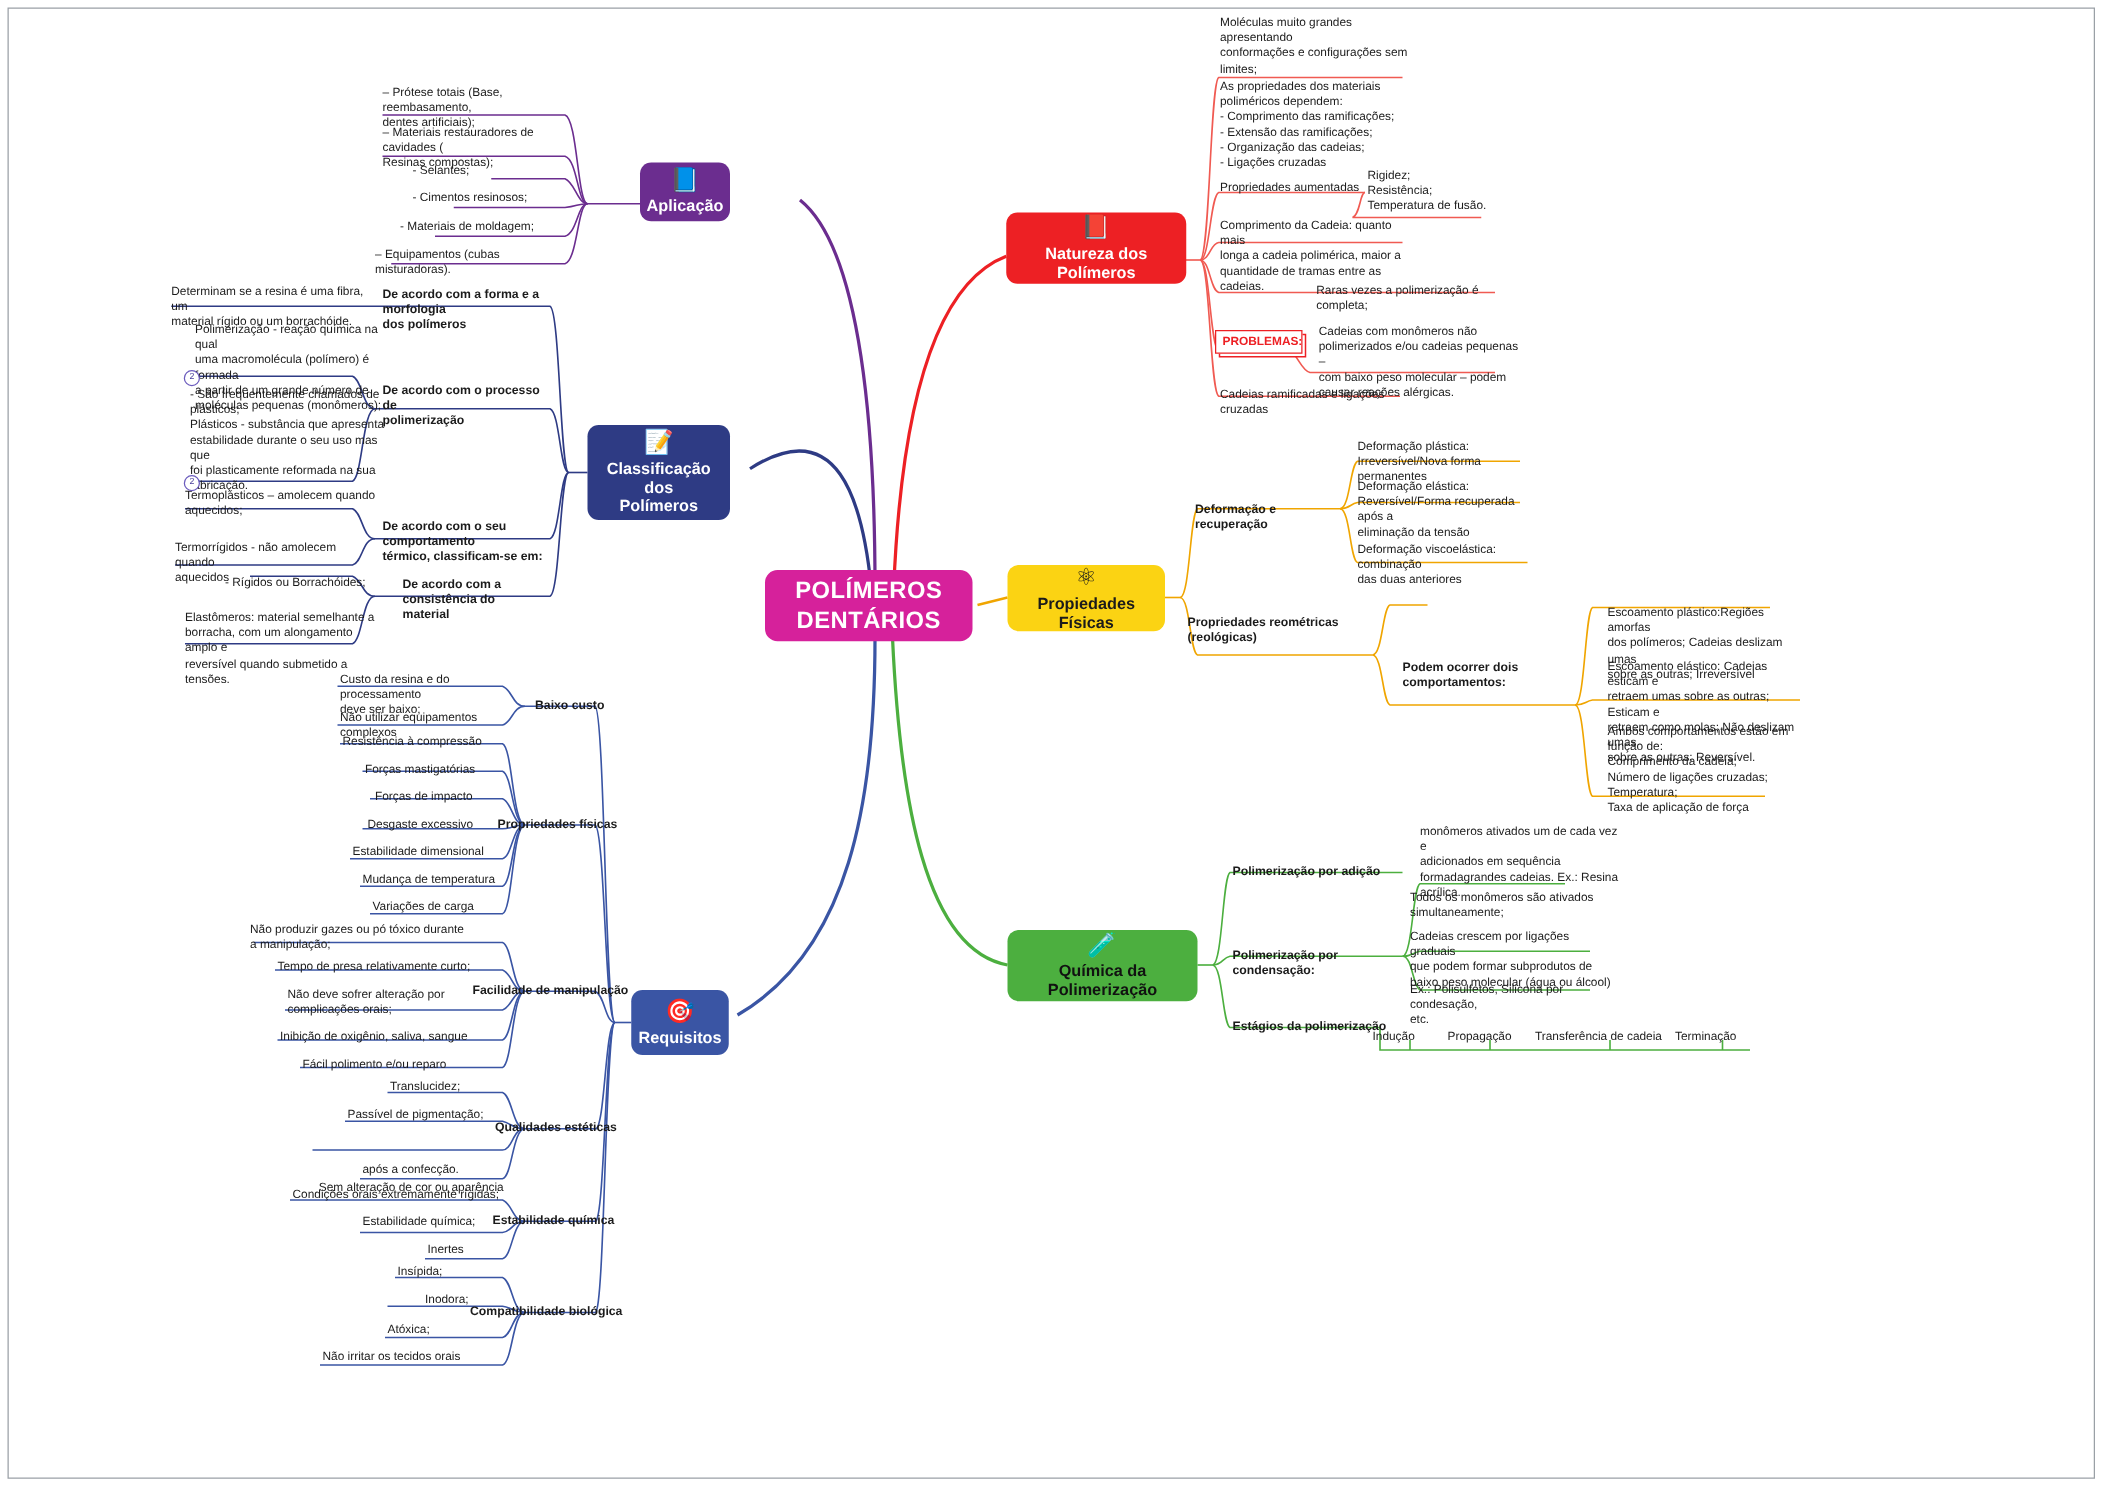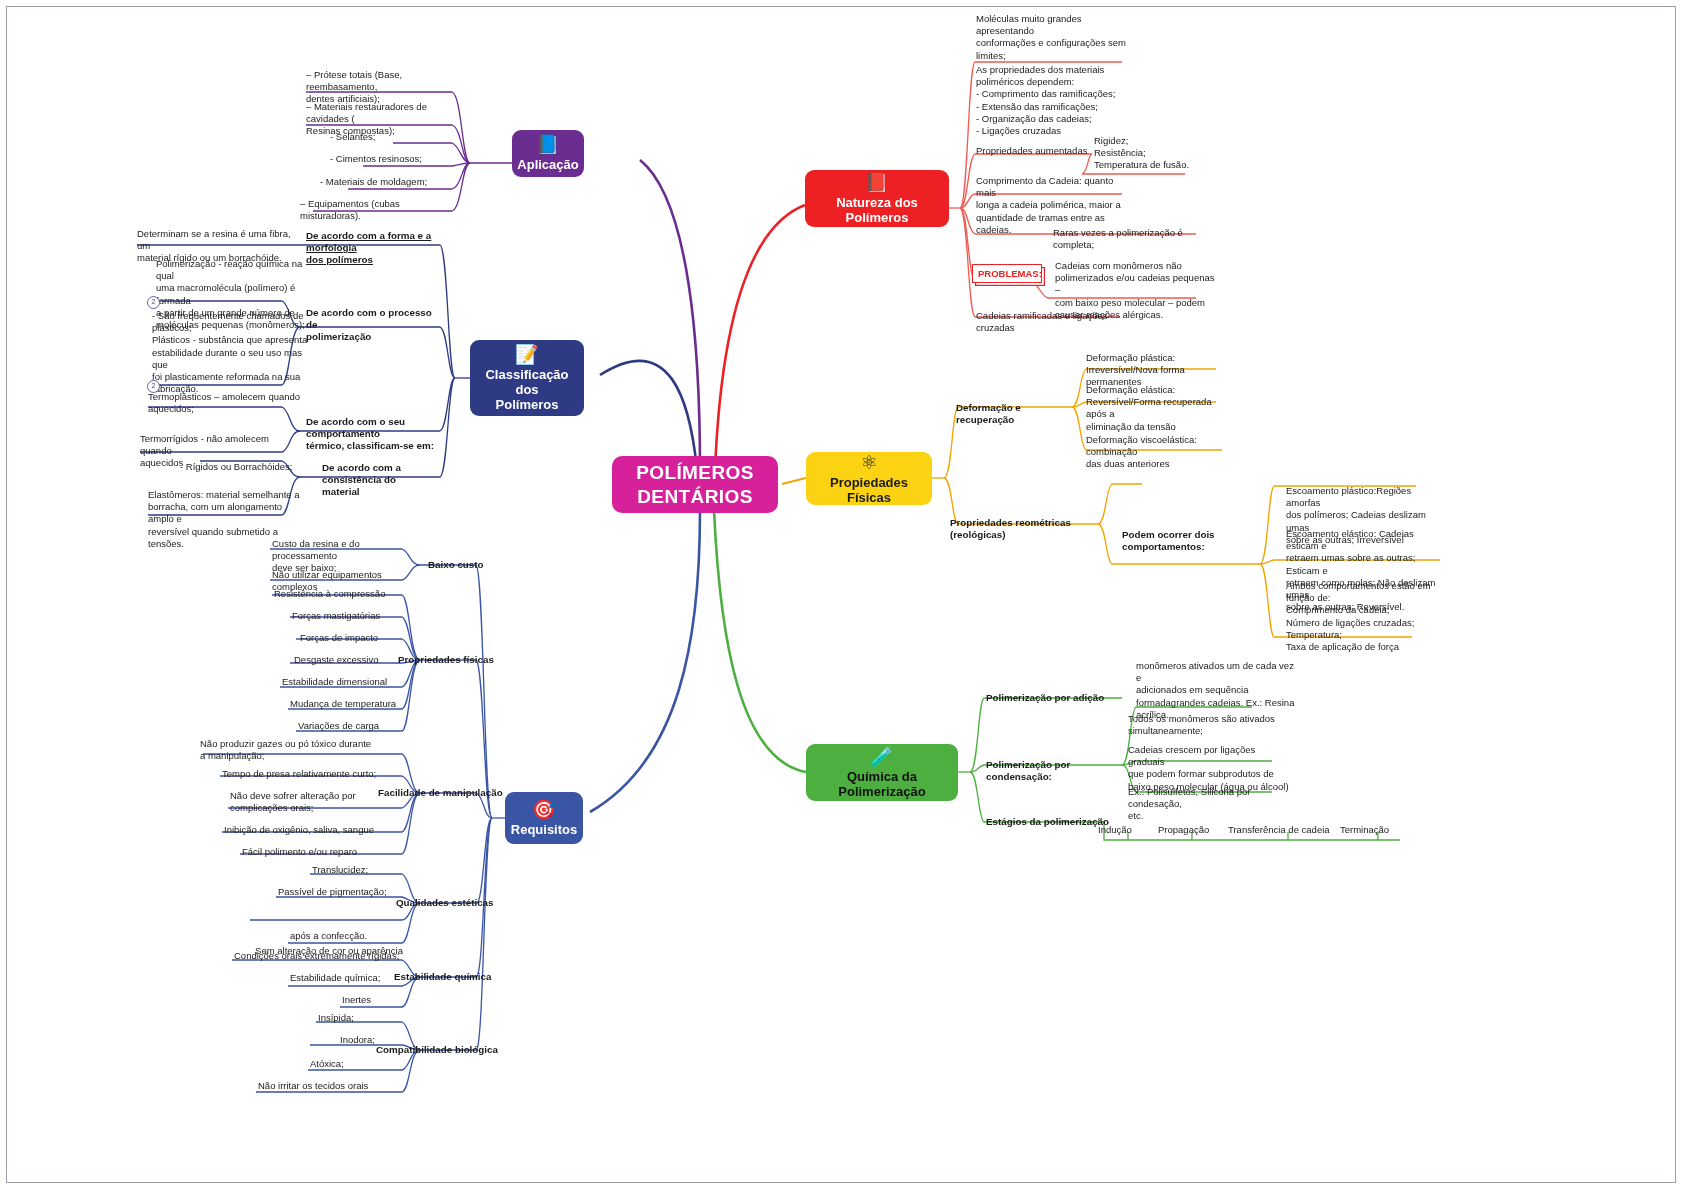--- a/index.html
+++ b/index.html
@@ -204,21 +204,21 @@
 
   <div class="leaf" style="left:306px;top:69px;width:150px;">– Prótese totais (Base, reembasamento,
 dentes artificiais);</div>
   <div class="leaf" style="left:306px;top:101px;width:152px;">– Materiais restauradores de cavidades (
 Resinas compostas);</div>
   <div class="leaf r" style="left:330px;top:131px;width:122px;">- Selantes;</div>
   <div class="leaf r" style="left:330px;top:153px;width:122px;">- Cimentos resinosos;</div>
   <div class="leaf r" style="left:320px;top:176px;width:132px;">- Materiais de moldagem;</div>
   <div class="leaf r" style="left:300px;top:198px;width:152px;">– Equipamentos (cubas misturadoras).</div>
 
-  <div class="leaf b" style="left:306px;top:230px;width:134px;text-decoration:underline;">De acordo com a forma e a morfologia
+  <div class="leaf b" style="left:306px;top:230px;width:134px;">De acordo com a forma e a morfologia
 dos polímeros</div>
   <div class="leaf b c" style="left:306px;top:307px;width:134px;">De acordo com o processo de
 polimerização</div>
   <div class="leaf b" style="left:306px;top:416px;width:140px;">De acordo com o seu comportamento
 térmico, classificam-se em:</div>
   <div class="leaf b" style="left:322px;top:462px;width:132px;">De acordo com a consistência do
 material</div>
 
   <div class="leaf" style="left:137px;top:228px;width:160px;">Determinam se a resina é uma fibra, um
 material rígido ou um borrachóide.</div>
@@ -303,21 +303,21 @@
 cadeias.</div>
   <div class="leaf" style="left:1053px;top:227px;width:160px;">Raras vezes a polimerização é completa;</div>
   <div class="boxnode" style="left:972px;top:264px;width:58px;">PROBLEMAS:</div>
   <div class="leaf" style="left:1055px;top:260px;width:160px;">Cadeias com monômeros não
 polimerizados e/ou cadeias pequenas –
 com baixo peso molecular – podem
 causar reações alérgicas.</div>
   <div class="leaf" style="left:976px;top:310px;width:170px;">Cadeias ramificadas e ligações cruzadas</div>
 
   <div class="leaf b" style="left:956px;top:402px;width:124px;">Deformação e recuperação</div>
-  <div class="leaf b" style="left:950px;top:517px;width:156px;">Propriedades reométricas (reológicas)</div>
+  <div class="leaf b" style="left:950px;top:493px;width:156px;">Propriedades reométricas (reológicas)</div>
   <div class="leaf b" style="left:1122px;top:529px;width:142px;">Podem ocorrer dois comportamentos:</div>
 
   <div class="leaf" style="left:1086px;top:352px;width:142px;">Deformação plástica:
 Irreversível/Nova forma permanentes</div>
   <div class="leaf" style="left:1086px;top:384px;width:142px;">Deformação elástica:
 Reversível/Forma recuperada após a
 eliminação da tensão</div>
   <div class="leaf" style="left:1086px;top:434px;width:146px;">Deformação viscoelástica: combinação
 das duas anteriores</div>
 

